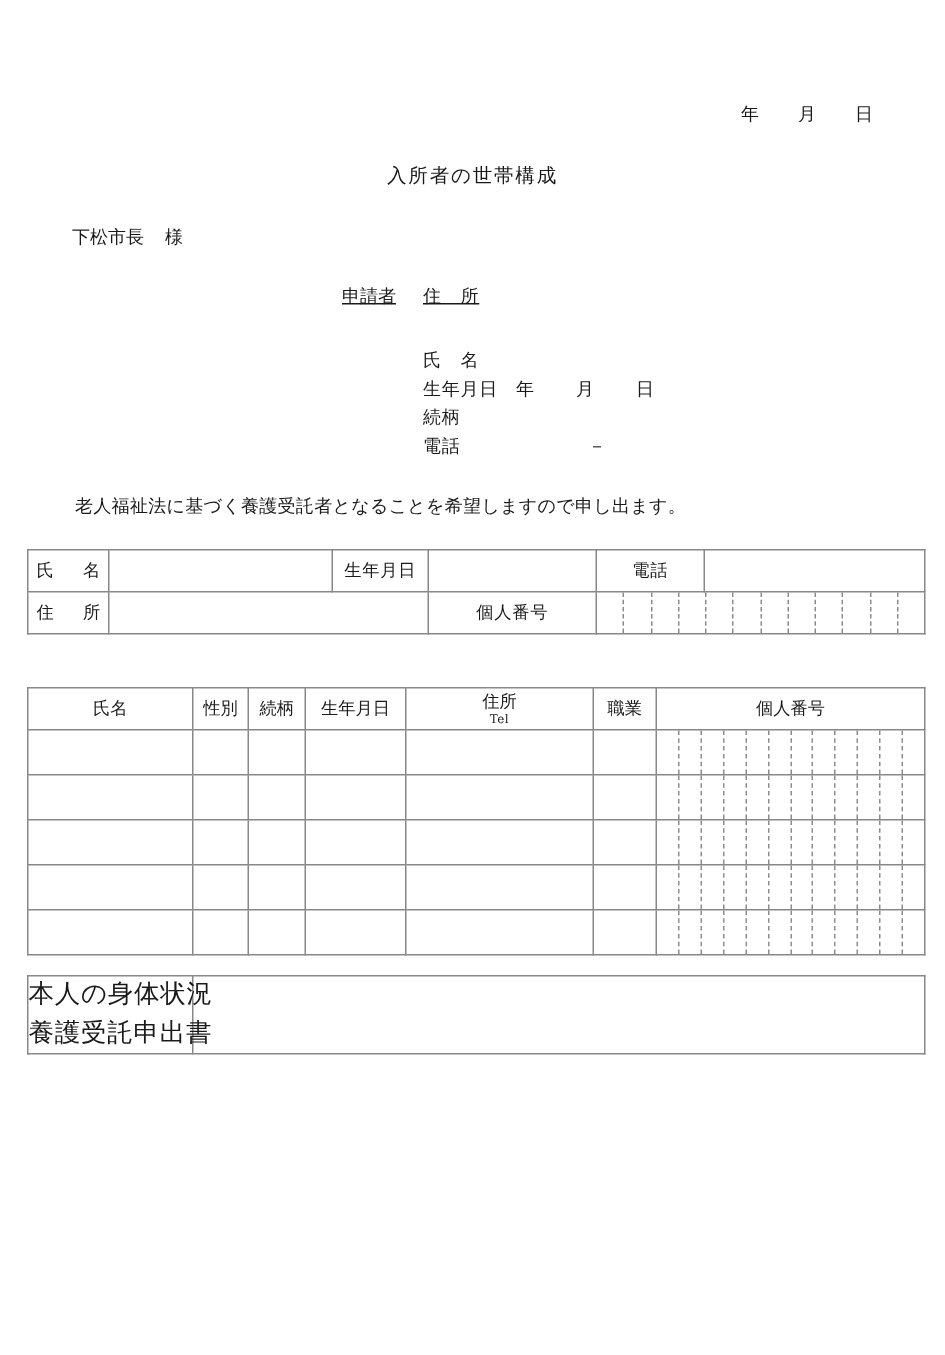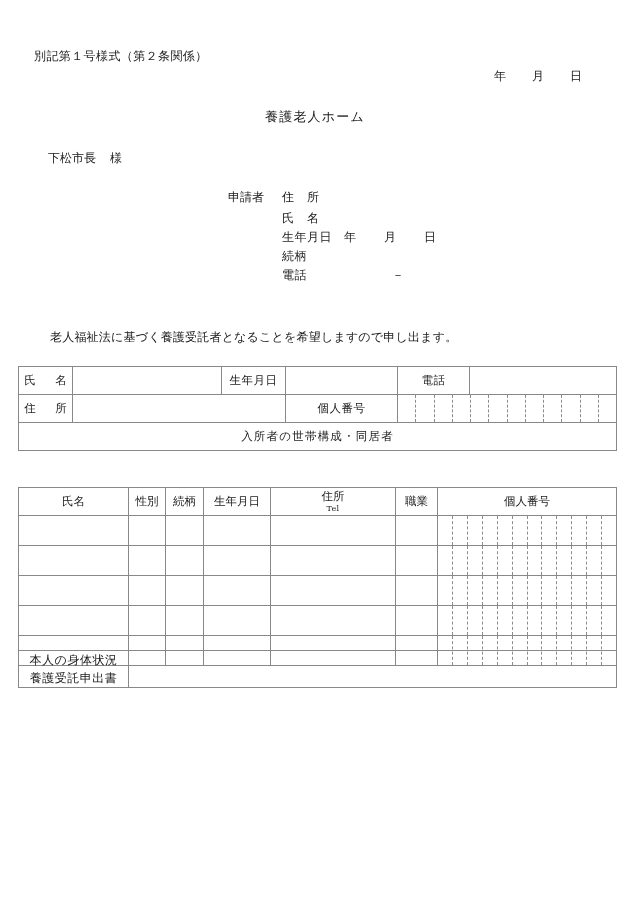--- a/index.html
+++ b/index.html
@@ -74,21 +74,21 @@
   }
   .app-prefix {
     width: 54px;
     flex: 0 0 54px;
   }
   .app-label {
     width: 62px;
     flex: 0 0 62px;
     letter-spacing: 0.5px;
   }
-  .app-row.spaced { margin-bottom: 4px; }
+  .app-row.spaced { margin-bottom: 26px; text-decoration: underline; }
   .app-row.tight { margin-bottom: 2px; }
   .ymd span { margin-right: 28px; }
   .ymd span:last-child { margin-right: 0; }
   .phone-dash { margin-left: 48px; }
 
   .statement {
     position: absolute;
     left: 50px;
     top: 329px;
     font-size: 12px;
@@ -154,43 +154,42 @@
     height: 100%;
   }
   .mynum-strip > i:first-child {
     border-left: none;
   }
 
   .blk-label {
     text-align: center;
     line-height: 1.5;
     letter-spacing: 0.5px;
-    font-size: 12px;
+    font-size: 17px;
     padding: 4px 2px;
     white-space: nowrap;
   }
   .cell-body {
     height: 56px;
   }
   .cell-body-tall {
     height: 100px;
   }
 </style>
 </head>
 <body>
 
 <div class="page">
 
-  <div class="form-code">別記第１号様式（第２条関係）</div>
 
   <div class="date-line">
     <span>年</span><span>月</span><span>日</span>
   </div>
 
-  <div class="doc-title">養護老人ホーム</div>
+  <div class="doc-title">入所者の世帯構成</div>
 
   <div class="addressee">
     <span>下松市長</span><span class="honor">様</span>
   </div>
 
   <div class="applicant">
     <div class="app-row spaced">
       <span class="app-prefix">申請者</span>
       <span class="app-label">住　所</span>
     </div>
@@ -250,27 +249,24 @@
               <i></i>
               <i></i>
               <i></i>
               <i></i>
               <i></i>
               <i></i>
               <i></i>
             </span>
         </td>
       </tr>
-      <tr>
-        <td colspan="6" class="band">入所者の世帯構成・同居者</td>
-      </tr>
     </tbody>
   </table>
 
-  <table class="grid" style="top:458px;margin-top:29px;">
+  <table class="grid" style="top:458px;">
     <colgroup>
       <col style="width:110px">
       <col style="width:37px">
       <col style="width:38px">
       <col style="width:67px">
       <col style="width:125px">
       <col style="width:42px">
       <col style="width:179px">
     </colgroup>
     <tbody>

